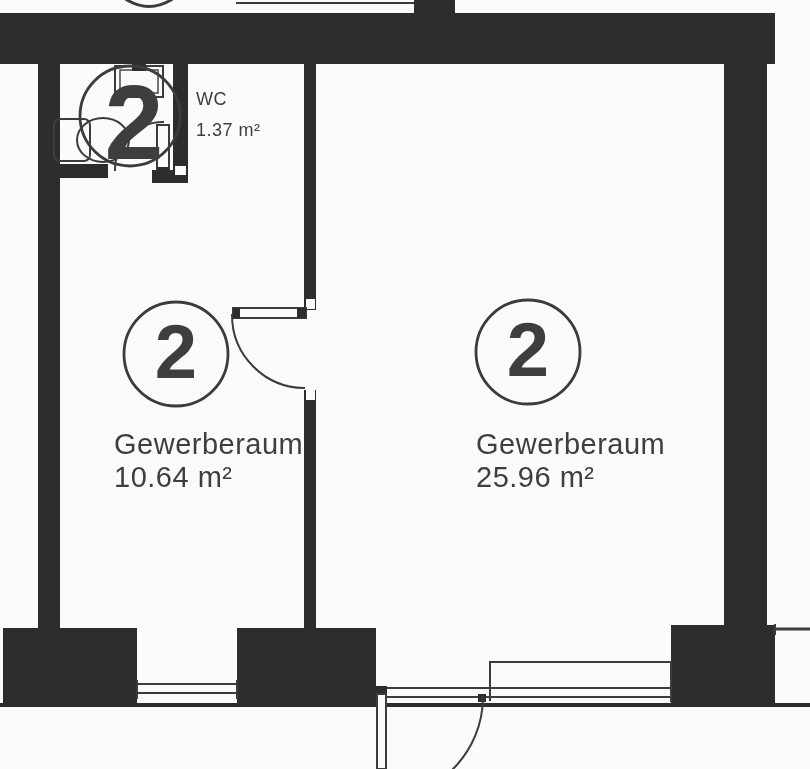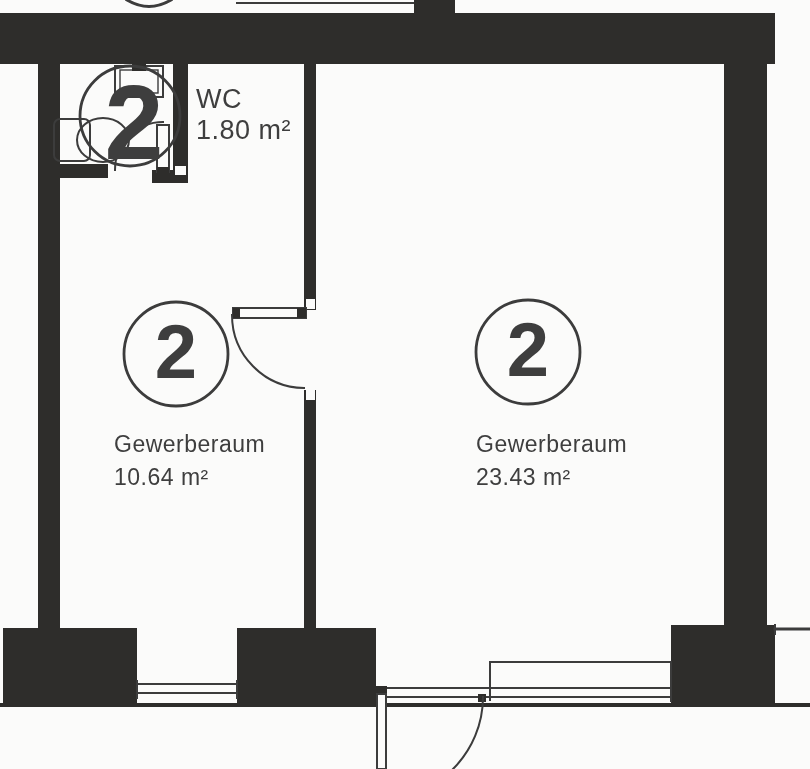--- a/index.html
+++ b/index.html
@@ -14,23 +14,23 @@
   .plan svg{position:absolute;left:0;top:0;}
   .wall{fill:var(--wall);stroke:none;}
   .notch{fill:var(--bg);stroke:none;}
   .ln{fill:none;stroke:var(--line);stroke-width:2;stroke-linecap:square;}
   .ln-thin{stroke-width:1.4;}
   .ln-thick{stroke-width:3;}
   .leaf{fill:var(--bg);stroke:var(--line);stroke-width:2;}
   .circle{fill:none;stroke:var(--line);stroke-width:2.8;}
   .label{
     position:absolute; color:var(--text); letter-spacing:.5px;
-    font-size:27px; line-height:31px; white-space:nowrap;
+    font-size:18px; line-height:31px; white-space:nowrap;
   }
-  .room-label{font-size:23px; line-height:33px;}
+  .room-label{font-size:29px; line-height:33px;}
   .unit-number{
     position:absolute; color:var(--text); font-weight:bold;
     transform:translate(-50%,-54%);
   }
   .unit-number.small{font-size:76px;}
   .unit-number.big{font-size:106px;}
 </style>
 </head>
 <body>
 
@@ -93,26 +93,26 @@
     <circle class="circle" cx="176" cy="354" r="52"></circle>
     <circle class="circle" cx="528" cy="352" r="52"></circle>
   </svg>
 
   <div class="unit-number big" style="left:134px; top:127px;">2</div>
   <div class="unit-number small" style="left:176px; top:355px;">2</div>
   <div class="unit-number small" style="left:528px; top:353px;">2</div>
 
   <div class="label" style="left:196px; top:84px;">
     <div>WC</div>
-    <div>1.80 m²</div>
+    <div>1.37 m²</div>
   </div>
 
   <div class="label room-label" style="left:114px; top:428px;">
     <div>Gewerberaum</div>
     <div>10.64 m²</div>
   </div>
 
   <div class="label room-label" style="left:476px; top:428px;">
     <div>Gewerberaum</div>
-    <div>23.43 m²</div>
+    <div>25.96 m²</div>
   </div>
 
 </div>
 
 </body></html>

